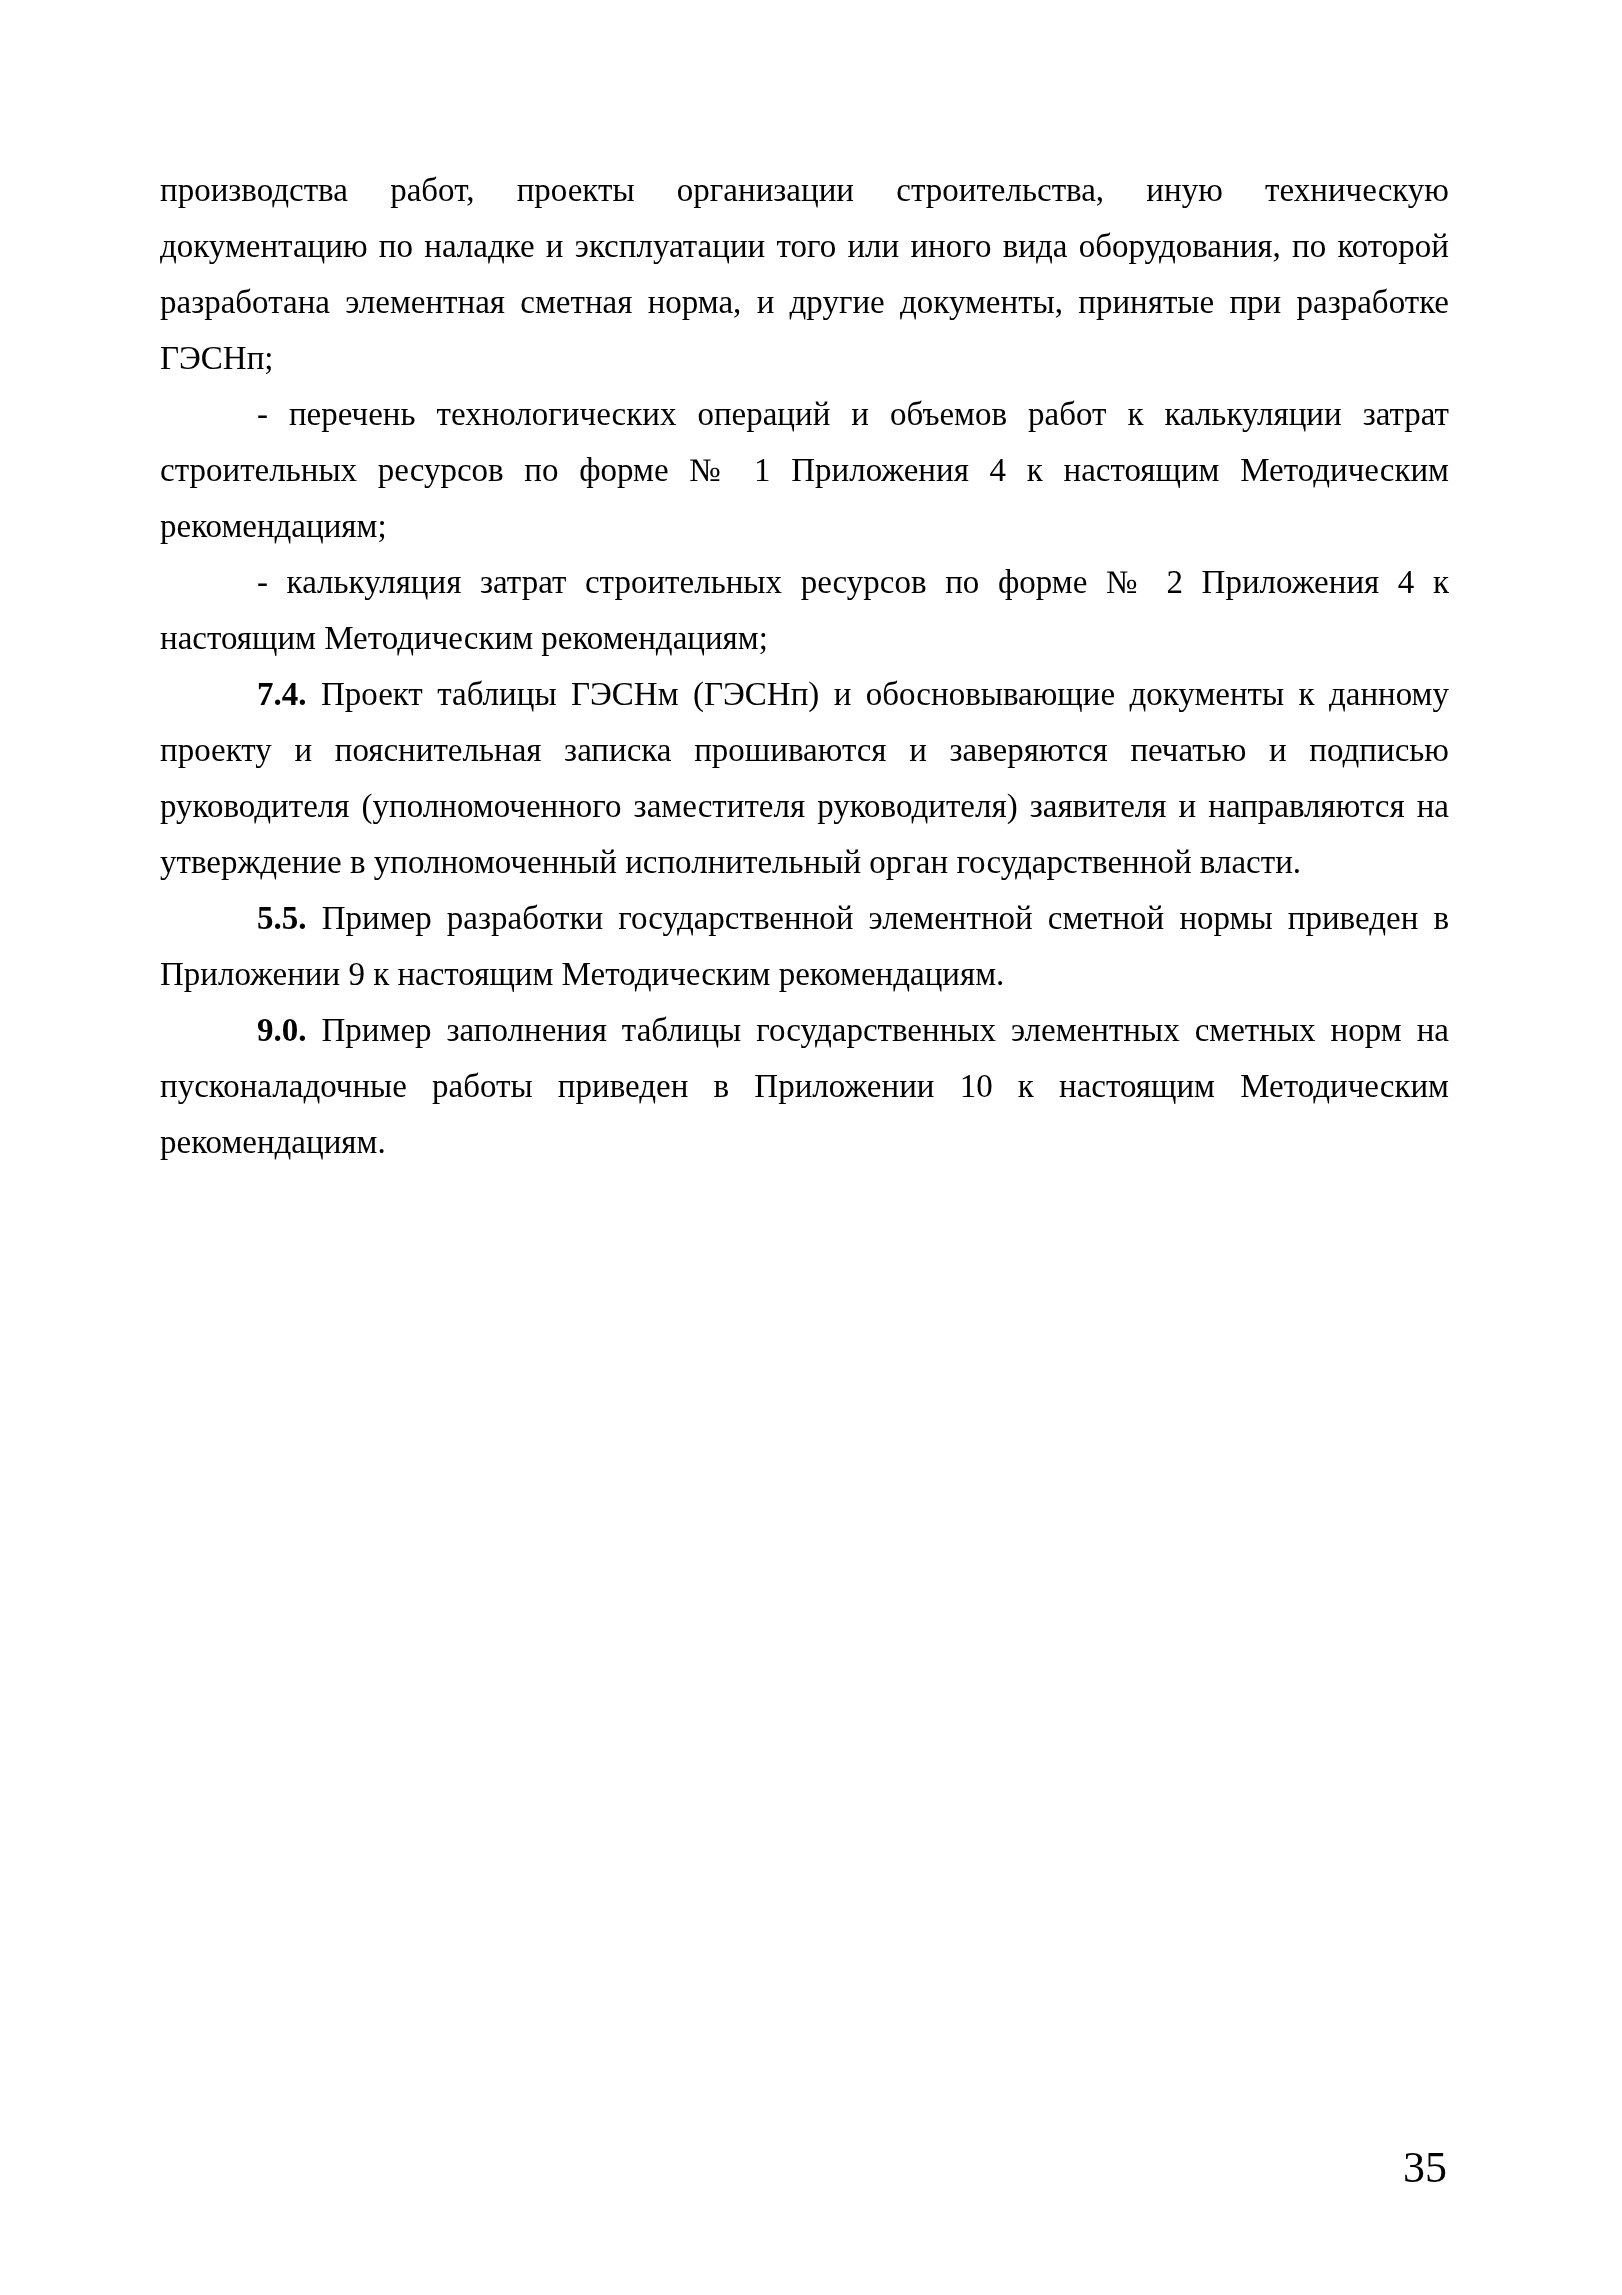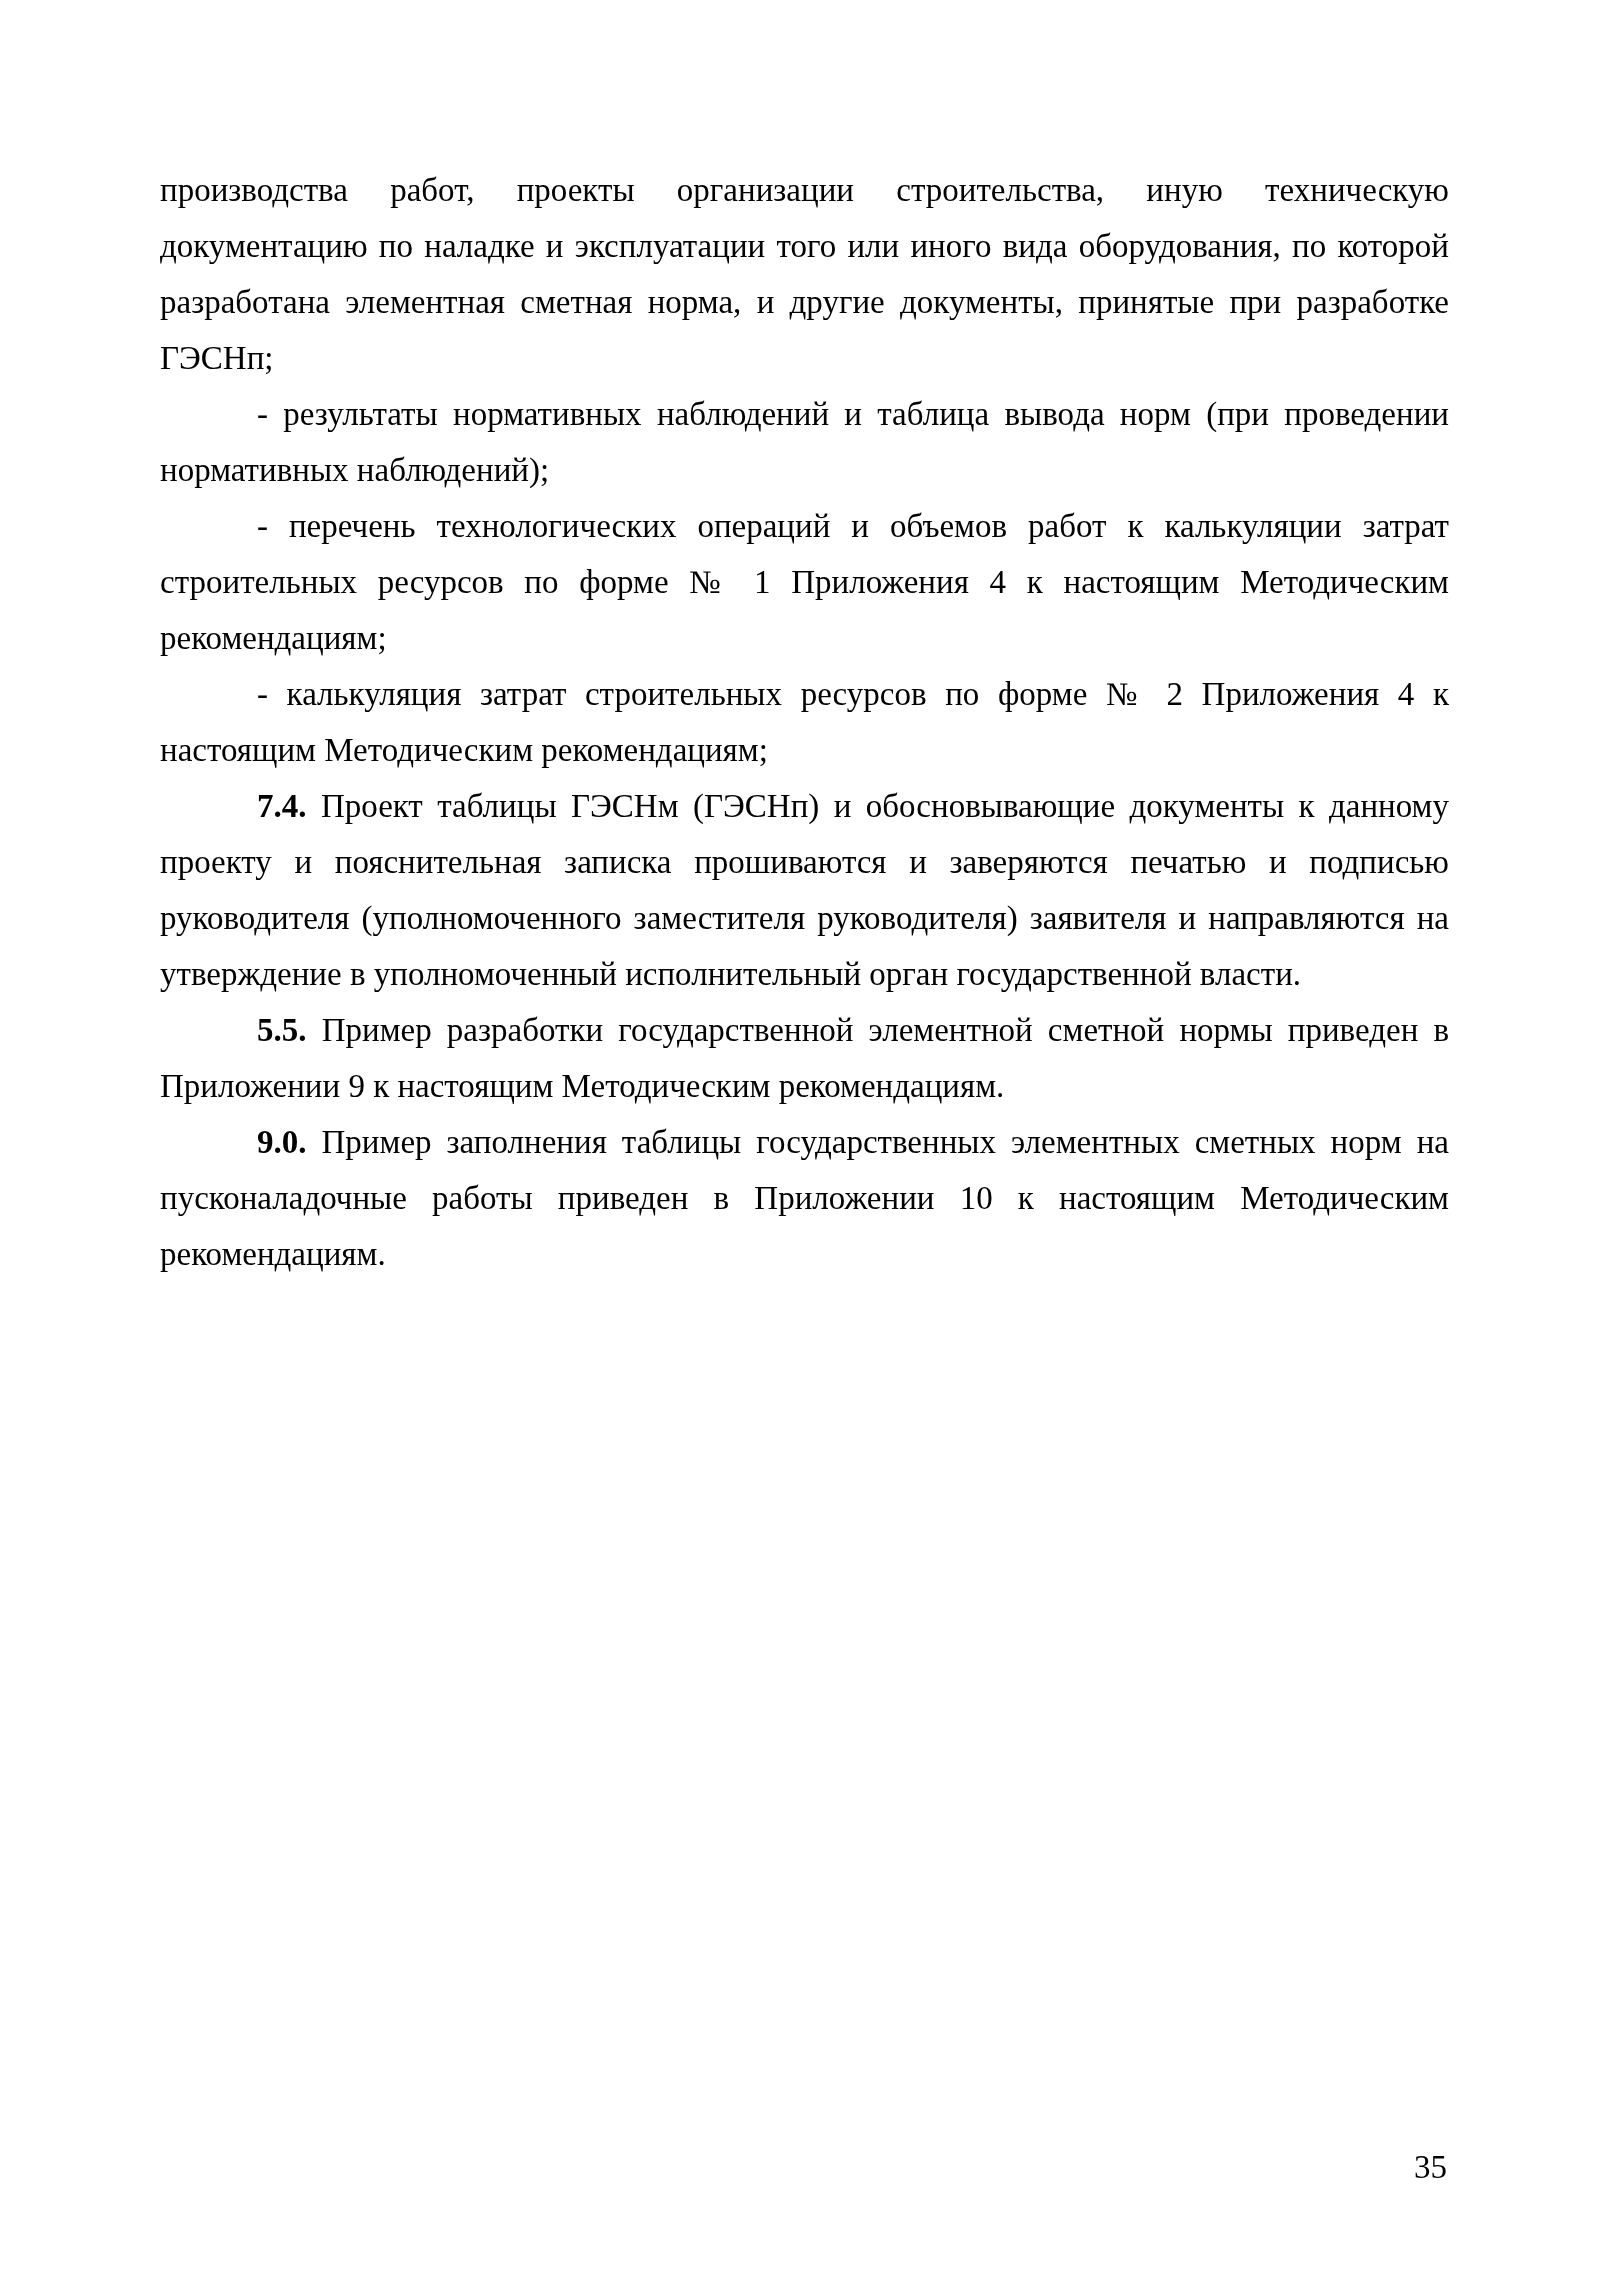--- a/index.html
+++ b/index.html
@@ -32,33 +32,32 @@
   p.indent {
     text-indent: 97px;
   }
   b.section-no {
     font-weight: bold;
   }
   .page-number {
     position: absolute;
     right: 162px;
     bottom: 111px;
-    font-size: 33px;
+    font-size: 44px;
     line-height: 33px;
   }
 </style>
 </head>
 <body>
 
 <div class="page">
   <div class="content">
 
     <p class="para"><span>производства работ, проекты организации строительства, иную техническую документацию по наладке и эксплуатации того или иного вида оборудования, по которой разработана элементная сметная норма, и другие документы, принятые при разработке ГЭСНп;</span></p>
 
-    <p class="para indent"><span>- результаты нормативных наблюдений и таблица вывода норм (при проведении нормативных наблюдений);</span></p>
 
     <p class="para indent"><span>- перечень технологических операций и объемов работ к калькуляции затрат строительных ресурсов по форме № 1 Приложения 4 к настоящим Методическим рекомендациям;</span></p>
 
     <p class="para indent"><span>- калькуляция затрат строительных ресурсов по форме № 2 Приложения 4 к настоящим Методическим рекомендациям;</span></p>
 
 
     <p class="para indent"><b class="section-no">7.4.</b> <span>Проект таблицы ГЭСНм (ГЭСНп) и обосновывающие документы к данному проекту и пояснительная записка прошиваются и заверяются печатью и подписью руководителя (уполномоченного заместителя руководителя) заявителя и направляются на утверждение в уполномоченный исполнительный орган государственной власти.</span></p>
 
     <p class="para indent"><b class="section-no">5.5.</b> <span>Пример разработки государственной элементной сметной нормы приведен в Приложении 9 к настоящим Методическим рекомендациям.</span></p>
 

